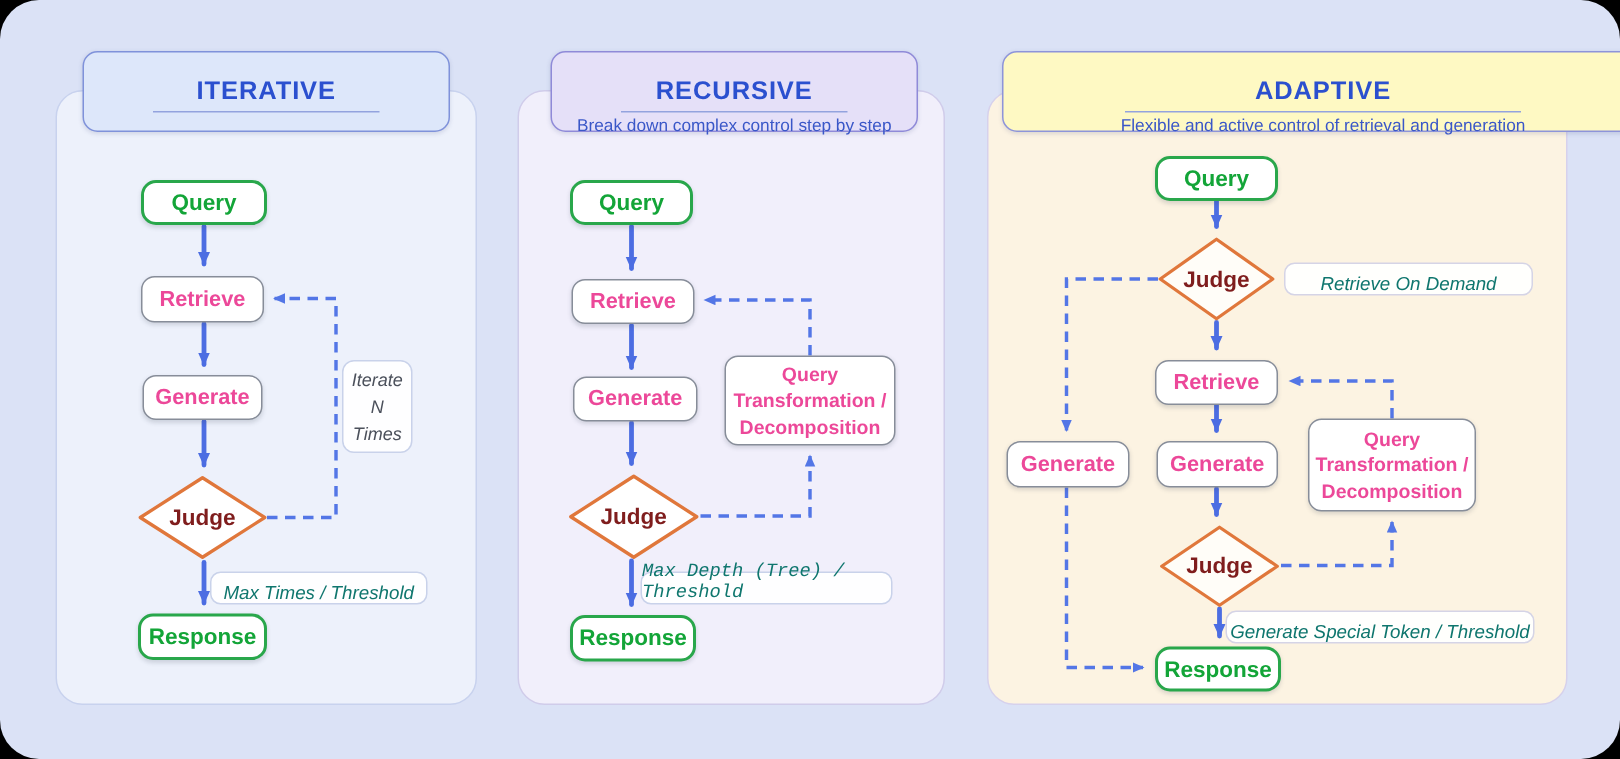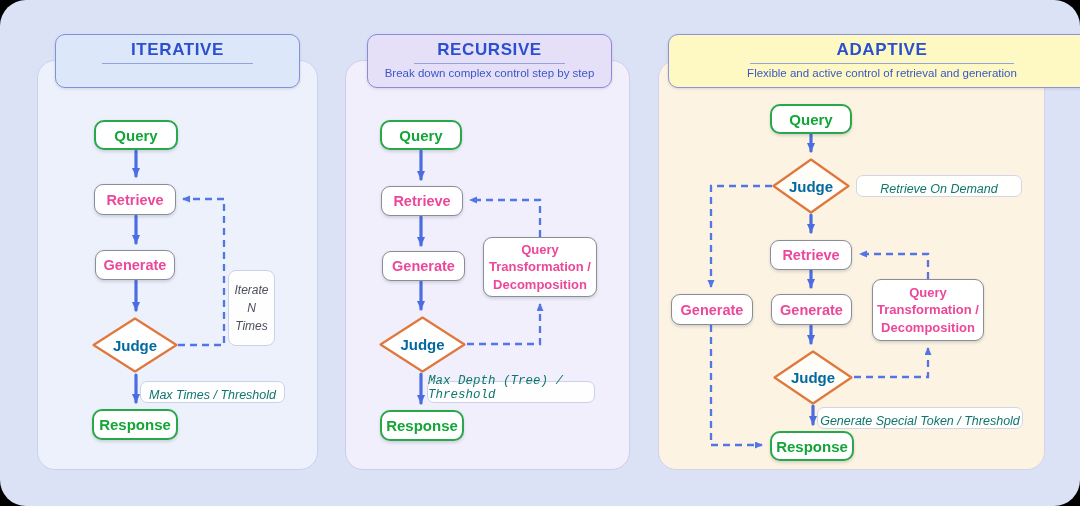--- a/index.html
+++ b/index.html
@@ -1,28 +1,28 @@
 <!DOCTYPE html>
 <html><head>
 <meta charset="utf-8">
 <style>
   html,body{margin:0;padding:0;background:#000;}
   body{font-family:"Liberation Sans", sans-serif;}
   .screen{position:relative;width:1080px;height:506px;background:#dbe2f6;border-radius:26px;overflow:hidden;margin:0 auto;}
   .panel-body{position:absolute;border-radius:18px;border:1.5px solid;box-sizing:border-box;}
-  .panel-header{position:absolute;border-radius:10px;border:1.6px solid;box-sizing:border-box;text-align:center;padding-top:4px;box-shadow:0 1px 3px rgba(80,90,140,.18);}
+  .panel-header{position:absolute;border-radius:10px;border:1.6px solid;box-sizing:border-box;text-align:center;padding-top:15px;box-shadow:0 1px 3px rgba(80,90,140,.18);}
   .panel-title{font-size:17px;font-weight:700;color:#2b50cf;letter-spacing:.6px;line-height:1.3;}
   .panel-divider{height:1px;background:#93a3de;width:62%;margin:2px auto 3px auto;}
   .panel-subtitle{font-size:11.5px;color:#3a57c8;line-height:1.2;}
   .node{position:absolute;box-sizing:border-box;background:#ffffff;border:1.8px solid #878d99;border-radius:9px;display:flex;align-items:center;justify-content:center;color:#ec4899;font-weight:600;font-size:14.5px;box-shadow:0 1.5px 3px rgba(60,70,90,.18);}
   .node-green{border:2px solid #29a74b;color:#13a538;font-weight:700;font-size:15px;border-radius:10px;}
   .node-multi{flex-direction:column;font-size:13px;line-height:1.35;text-align:center;}
   .diamond{position:absolute;}
   .diamond svg{position:absolute;left:0;top:0;overflow:visible;}
-  .diamond .dlabel{position:absolute;left:0;top:0;width:100%;height:100%;display:flex;align-items:center;justify-content:center;color:#0369a1;font-weight:700;font-size:15px;}
+  .diamond .dlabel{position:absolute;left:0;top:0;width:100%;height:100%;display:flex;align-items:center;justify-content:center;color:#7f1d1d;font-weight:700;font-size:15px;}
   .label-pill{position:absolute;box-sizing:border-box;background:rgba(255,255,255,.93);border:1px solid #c9d2ea;border-radius:7px;display:flex;align-items:flex-end;justify-content:center;font-style:italic;font-size:12.5px;color:#0f766e;font-weight:500;}
   .side-note{position:absolute;box-sizing:border-box;background:rgba(255,255,255,.9);border:1px solid #c9d2ea;border-radius:8px;font-style:italic;font-size:12px;color:#4b505b;text-align:center;display:flex;flex-direction:column;align-items:center;justify-content:center;line-height:1.5;font-weight:500;}
   .arrow-layer{position:absolute;left:0;top:0;}
 </style>
 </head>
 <body>
 
 <div class="screen">
 
   <div class="panel-body" style="left:37px;top:60px;width:281px;height:410px;background:#edf1fb;border-color:#c8d2ee;"></div>
@@ -87,21 +87,21 @@
     </div>
   <div class="node" style="left:95px;top:250px;width:80px;height:30px;">
       <span>Generate</span>
     </div>
   <div class="diamond" style="left:92px;top:317px;width:86px;height:56px;">
     <svg width="86" height="56">
         <polygon points="43,1.5 84.5,28 43,54.5 1.5,28" fill="#ffffff" stroke="#e0773b" stroke-width="2.2" stroke-linejoin="round"></polygon>
       </svg>
     <span class="dlabel">Judge</span>
   </div>
-  <div class="side-note" style="left:228px;top:240px;width:47px;height:76px;margin-top:30px;">
+  <div class="side-note" style="left:228px;top:240px;width:47px;height:62px;">
     <span>Iterate</span>
     <span>N</span>
     <span>Times</span>
   </div>
   <div class="label-pill" style="left:140px;top:381px;width:145px;height:22px;">
       <span>Max Times / Threshold</span>
     </div>
   <div class="node node-green" style="left:92px;top:409px;width:86px;height:31px;">
       <span>Response</span>
     </div>

